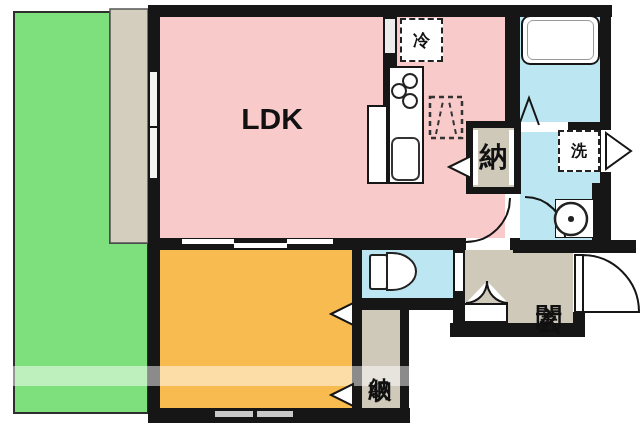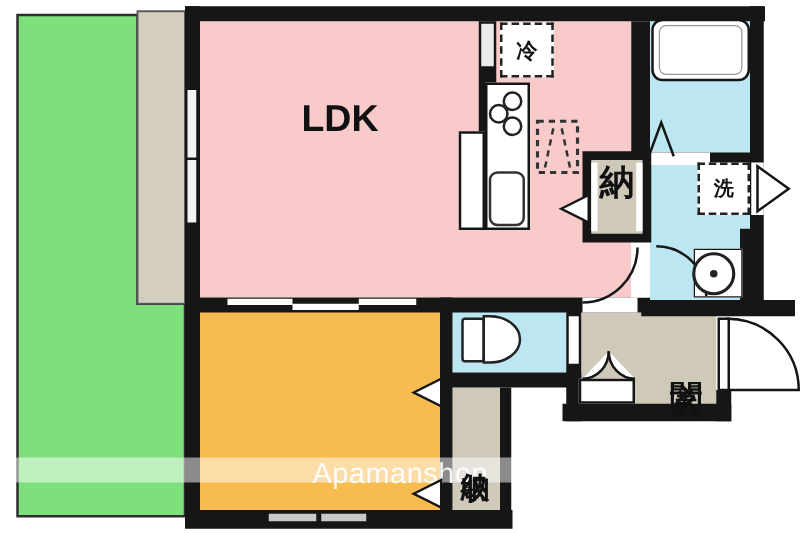--- a/index.html
+++ b/index.html
@@ -8,21 +8,21 @@
   #plan *{box-sizing:border-box;}
   .abs{position:absolute;}
   .wall{position:absolute;background:#161616;}
   .gap{position:absolute;background:#ffffff;}
   .fill{position:absolute;}
   .fixture{position:absolute;background:#fff;border:2px solid #161616;}
   .dashedbox{position:absolute;background:#fff;border:2px dashed #222;
              display:flex;align-items:center;justify-content:center;
              font-size:16px;font-weight:bold;}
   .roomlabel{position:absolute;display:flex;flex-direction:column;align-items:center;
-             justify-content:space-between;font-weight:bold;line-height:1.3;}
+             justify-content:center;font-weight:bold;line-height:1.3;}
   .vlabel{position:absolute;writing-mode:vertical-rl;text-orientation:upright;
           font-weight:bold;display:flex;align-items:center;justify-content:center;}
   svg.layer{position:absolute;left:0;top:0;pointer-events:none;}
   #watermark-band{position:absolute;left:0;top:366px;width:640px;height:20px;
                   background:rgba(255,255,255,0.5);}
   #watermark-text{position:absolute;left:250px;top:365px;font-size:23px;
                   color:rgba(255,255,255,0.92);letter-spacing:.5px;}
 </style>
 </head>
 <body>
@@ -87,21 +87,20 @@
 
   <div class="fixture" style="left:388px;top:66px;width:36px;height:118px;"></div>
   <div class="fixture" style="left:367px;top:105px;width:21px;height:79px;"></div>
   <div class="fixture" style="left:391px;top:137px;width:29px;height:44px;border:2px solid #333;border-radius:7px;"></div>
   <div class="fixture" style="left:521px;top:15px;width:79px;height:50px;border-radius:9px;"></div>
   <div class="abs" style="left:527px;top:20px;width:67px;height:40px;border:1.5px solid #999;border-radius:6px;"></div>
   <div class="fixture" style="left:555px;top:199px;width:39px;height:39px;border-width:1.5px;"></div>
   <div class="fixture" style="left:463px;top:303px;width:45px;height:20px;"></div>
 
   <div id="watermark-band"></div>
-  <div id="watermark-text">Apamanshop</div>
 
   <div class="roomlabel" style="left:182px;top:76px;width:180px;height:84px;font-size:30px;">
     <span>LDK</span>
   </div>
   <div class="roomlabel" style="left:466px;top:128px;width:55px;height:59px;font-size:28px;">納</div>
   <div class="vlabel" style="left:534px;top:248px;width:32px;height:74px;font-size:26px;">玄関</div>
   <div class="vlabel" style="left:363px;top:316px;width:36px;height:88px;font-size:23px;">収納</div>
 
   <svg class="layer" width="640" height="426">
 

